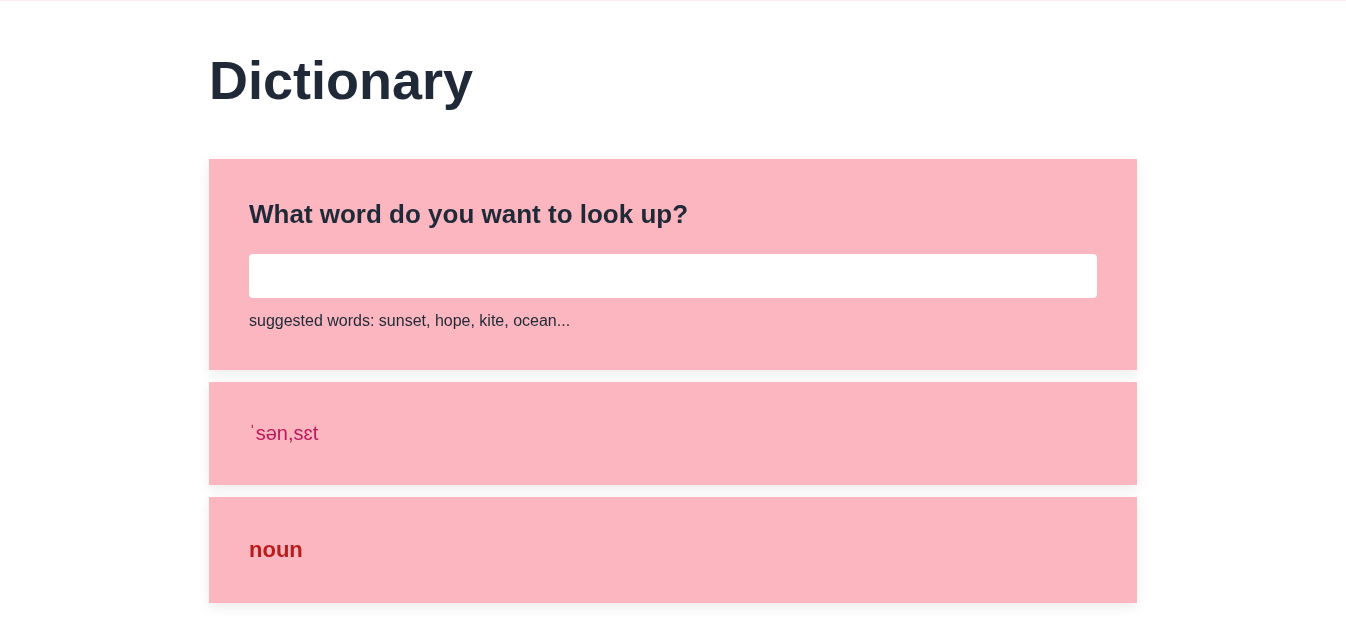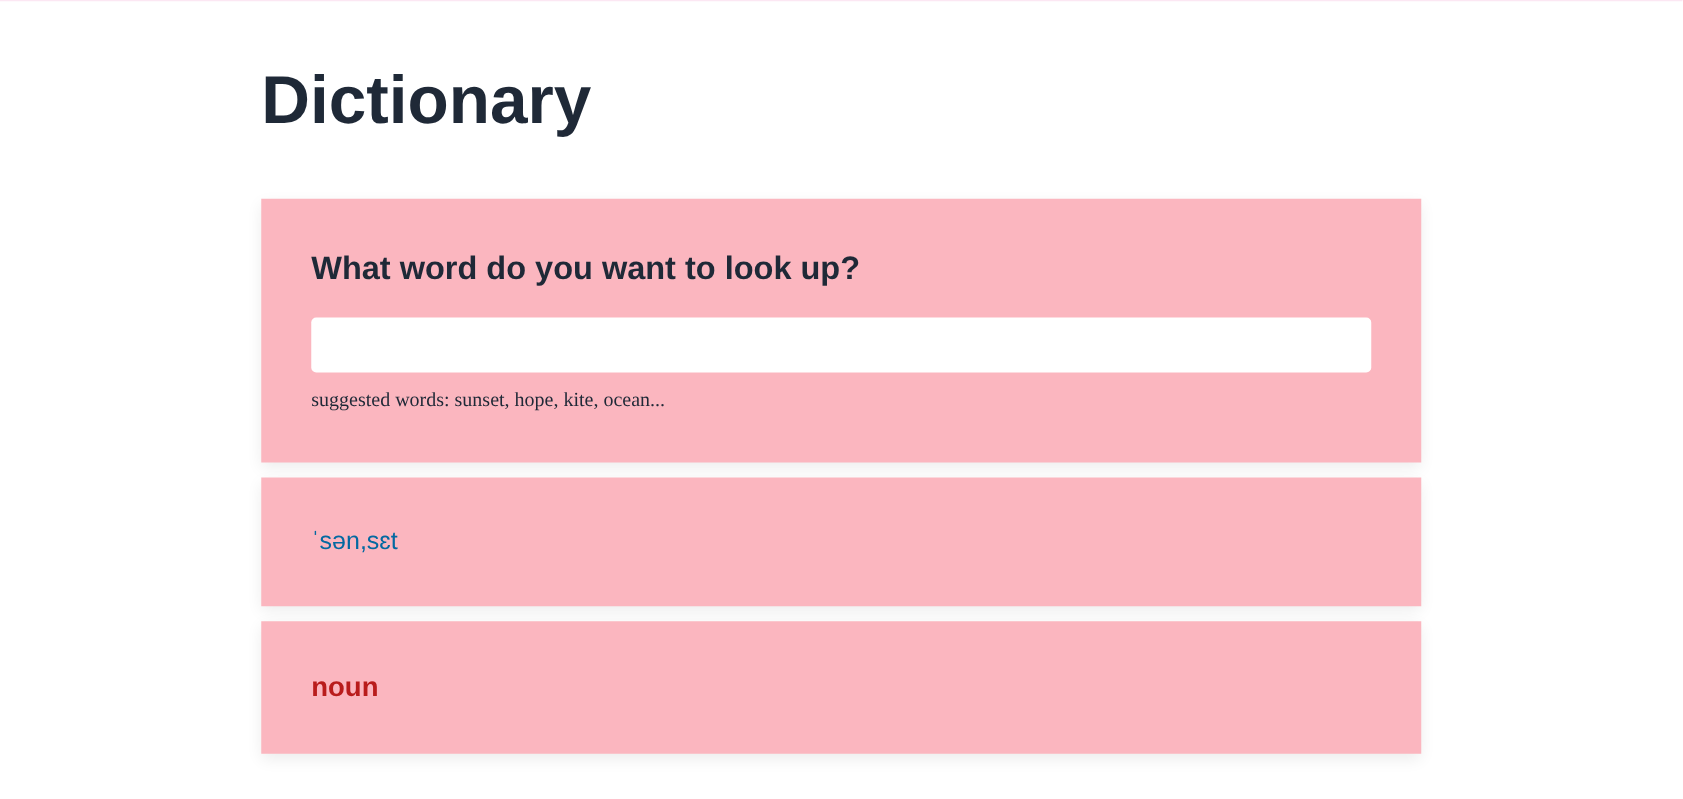--- a/index.html
+++ b/index.html
@@ -48,31 +48,30 @@
       border-radius: 4px;
       background: #ffffff;
       padding: 10px 14px;
       font-size: 16px;
       outline: none;
       margin-bottom: 14px;
     }
     .suggested {
       font-size: 16px;
       color: #1f2937;
-      font-family: Liberation Serif, serif;
     }
     .word-title {
       font-size: 32px;
       font-weight: 800;
       color: #1f2937;
       margin-bottom: 20px;
     }
     .phonetic {
       font-size: 20px;
-      color: #0369a1;
+      color: #be185d;
       font-weight: 400;
     }
     .part-of-speech {
       font-size: 22px;
       font-weight: 800;
       color: #b91c1c;
     }
     .card.pos {
       padding-top: 40px;
       padding-bottom: 40px;

